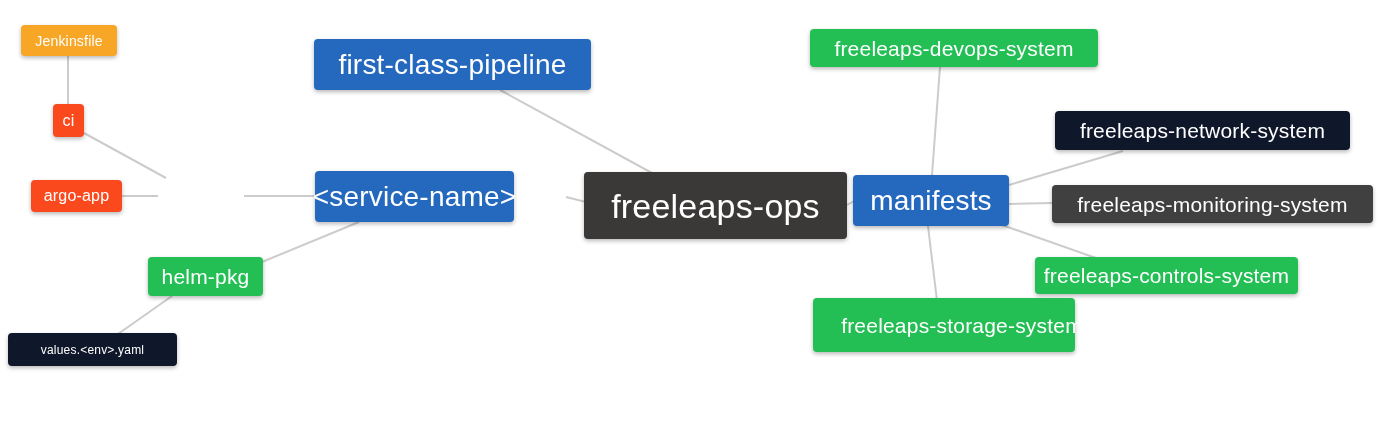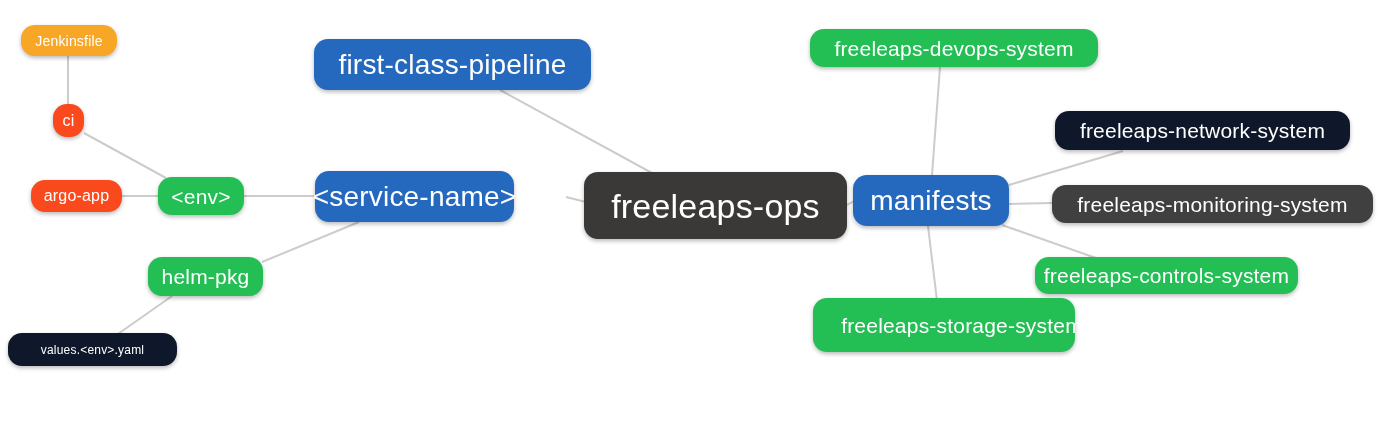--- a/index.html
+++ b/index.html
@@ -25,21 +25,21 @@
     stroke: var(--edge, #cccccc);
     stroke-width: 2;
     fill: none;
   }
   .node {
     position: absolute;
     display: flex;
     align-items: center;
     justify-content: center;
     color: #ffffff;
-    border-radius: 14px;
+    border-radius: 4px;
     box-shadow: 0 2px 4px rgba(0,0,0,0.28);
     white-space: nowrap;
     box-sizing: border-box;
     cursor: default;
     line-height: 1;
     letter-spacing: 0.2px;
   }
 </style>
 </head>
 <body>
@@ -62,21 +62,20 @@
     <line x1="1002" y1="225" x2="1096" y2="258"></line>
     <line x1="928" y1="226" x2="938" y2="309"></line>
   </svg>
 
   <div class="node" style="left: 21px; top: 25px; width: 96px; height: 31px; font-size: 14px; background-color: rgb(248, 166, 38);">Jenkinsfile</div>
 
   <div class="node" style="left: 53px; top: 104px; width: 31px; height: 33px; font-size: 16px; background-color: rgb(250, 73, 29);">ci</div>
 
   <div class="node" style="left: 31px; top: 180px; width: 91px; height: 32px; font-size: 16px; background-color: rgb(250, 73, 29);">argo-app</div>
 
-  <div class="node" style="left: 158px; top: 177px; width: 86px; height: 38px; font-size: 21px; background-color: rgb(35, 191, 85);">&lt;env&gt;</div>
 
   <div class="node" style="left: 148px; top: 257px; width: 115px; height: 39px; font-size: 21px; background-color: rgb(35, 191, 85);">helm-pkg</div>
 
   <div class="node" style="left: 8px; top: 333px; width: 169px; height: 33px; font-size: 12px; background-color: #0f172a; text-align: center;">values.&lt;env&gt;.yaml</div>
 
   <div class="node" style="left: 314px; top: 39px; width: 277px; height: 51px; font-size: 28px; background-color: rgb(37, 105, 191);">first-class-pipeline</div>
 
   <div class="node" style="left: 315px; top: 171px; width: 199px; height: 51px; font-size: 28px; background-color: rgb(37, 105, 191);">&lt;service-name&gt;</div>
 
   <div class="node" style="left: 584px; top: 172px; width: 263px; height: 67px; font-size: 34px; background-color: rgb(59, 56, 56);">freeleaps-ops</div>

